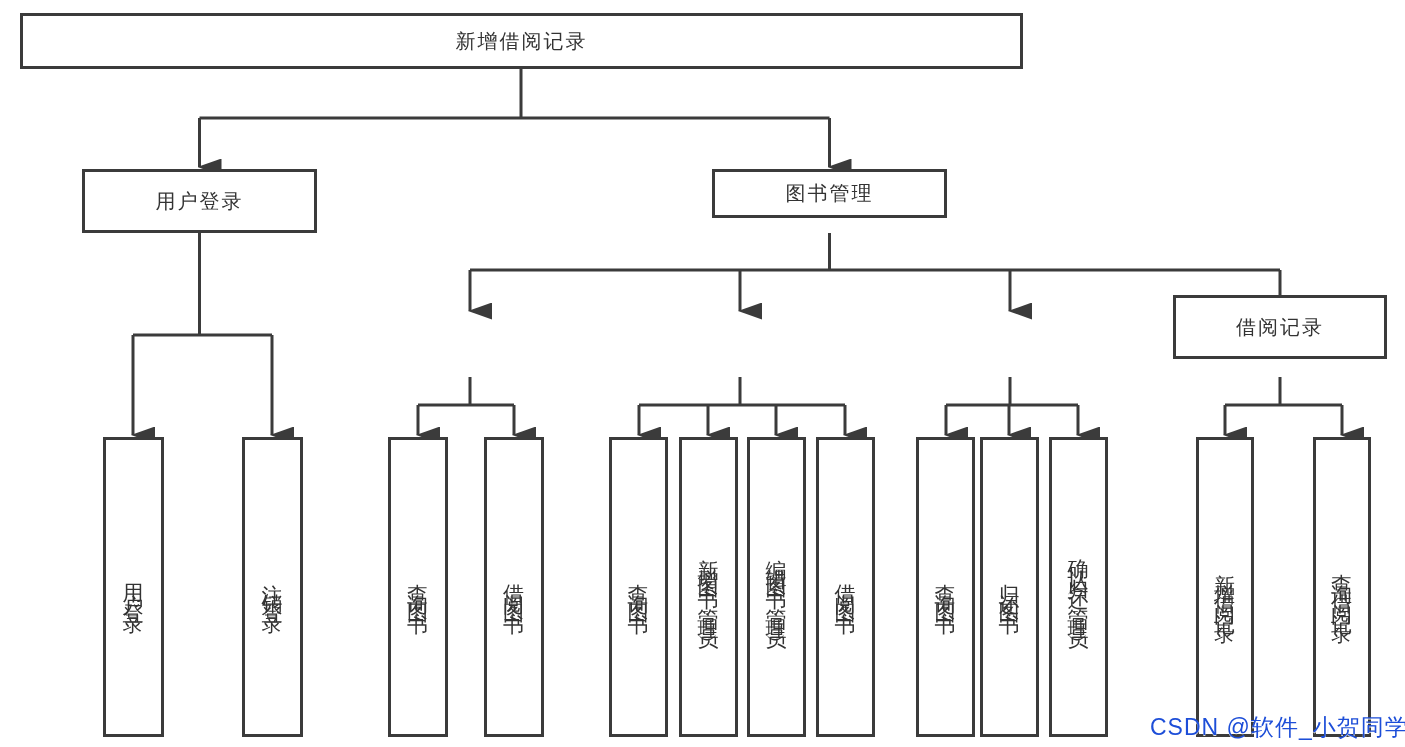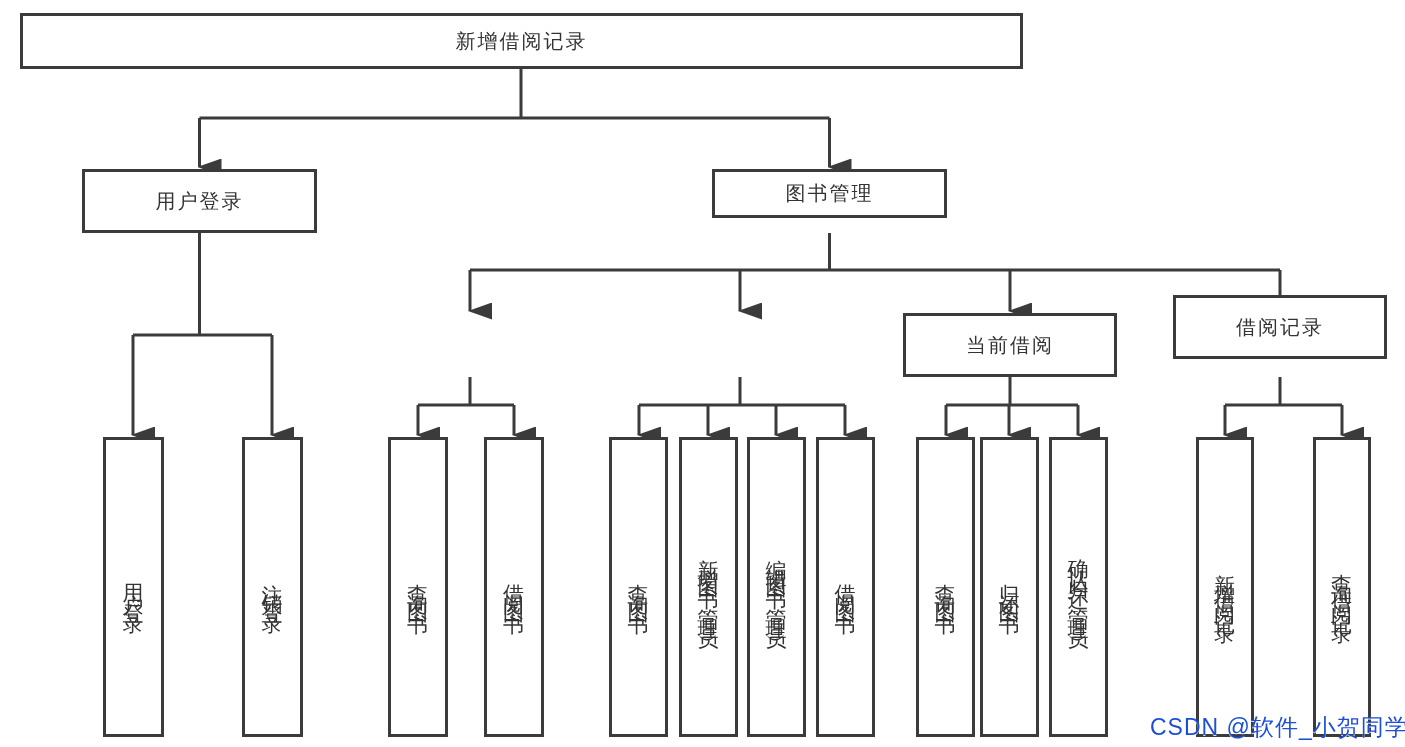--- a/index.html
+++ b/index.html
@@ -89,21 +89,20 @@
       <line x1="1225" y1="405" x2="1225" y2="435" marker-end="url(#ah)"></line>
       <line x1="1342" y1="405" x2="1342" y2="435" marker-end="url(#ah)"></line>
     </g>
   </svg>
 
   <div class="hbox" style="left:20px;top:13px;width:1003px;height:56px;">新增借阅记录</div>
 
   <div class="hbox" style="left:82px;top:169px;width:235px;height:64px;">用户登录</div>
   <div class="hbox" style="left:712px;top:169px;width:235px;height:49px;">图书管理</div>
 
-  <div class="hbox" style="left:903px;top:313px;width:214px;height:64px;">当前借阅</div>
   <div class="hbox" style="left:1173px;top:295px;width:214px;height:64px;">借阅记录</div>
 
   <div class="vbox" style="left:103px;top:437px;width:61px;height:300px;">用户登录</div>
   <div class="vbox" style="left:242px;top:437px;width:61px;height:300px;">注销登录</div>
 
   <div class="vbox" style="left:388px;top:437px;width:60px;height:300px;">查询图书</div>
   <div class="vbox" style="left:484px;top:437px;width:60px;height:300px;">借阅图书</div>
 
   <div class="vbox" style="left:609px;top:437px;width:59px;height:300px;">查询图书</div>
   <div class="vbox" style="left:679px;top:437px;width:59px;height:300px;">新增图书（管理员）</div>

